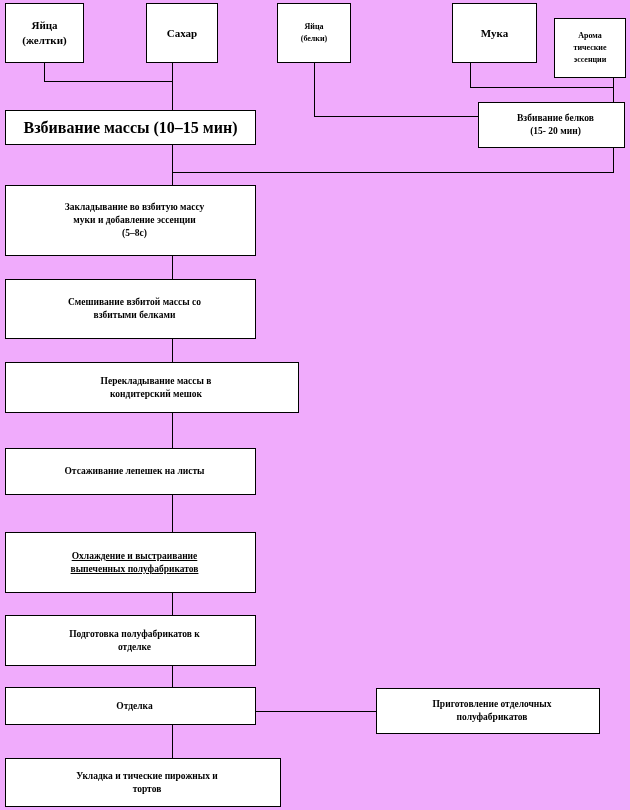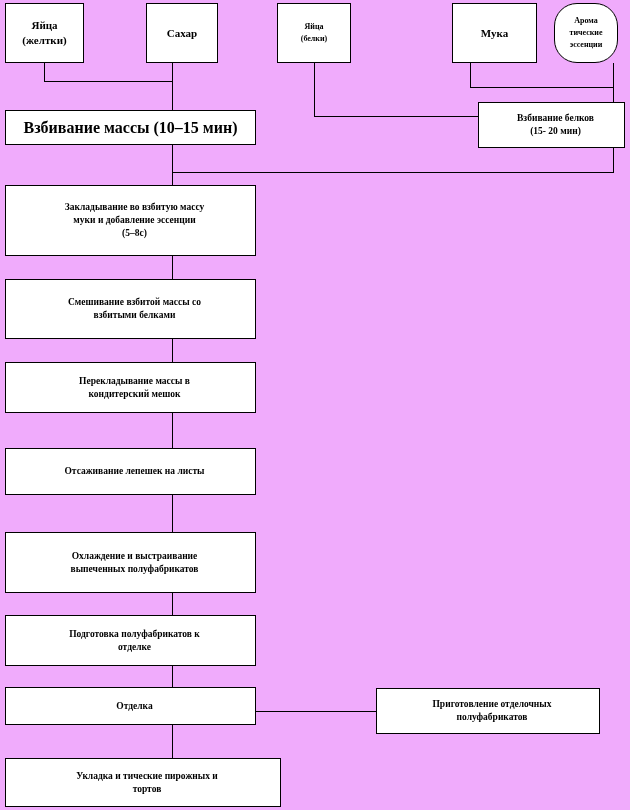--- a/index.html
+++ b/index.html
@@ -96,21 +96,21 @@
 
   <div class="node ingredient-sm" style="left:277px; top:3px; width:74px; height:60px;">
     <span class="txt">Яйца
 (белки)</span>
   </div>
 
   <div class="node ingredient" style="left:452px; top:3px; width:85px; height:60px;">
     <span class="txt">Мука</span>
   </div>
 
-  <div class="node ingredient-sm" style="left:554px; top:3px; width:64px; height:60px;border-radius:23px;">
+  <div class="node ingredient-sm" style="left:554px; top:18px; width:72px; height:60px;">
     <span class="txt">Арома
 тические
 эссенции</span>
   </div>
 
   <div class="node process" style="left:5px; top:110px; width:251px; height:35px;">
     <span class="txt">Взбивание массы (10–15 мин)</span>
   </div>
 
   <div class="node process-sm" style="left:478px; top:102px; width:147px; height:46px;">
@@ -122,30 +122,30 @@
     <span class="txt">Закладывание во взбитую массу
 муки и добавление эссенции
 (5–8с)</span>
   </div>
 
   <div class="node process-sm" style="left:5px; top:279px; width:251px; height:60px;">
     <span class="txt">Смешивание взбитой массы со
 взбитыми белками</span>
   </div>
 
-  <div class="node process-sm" style="left:5px; top:362px; width:251px; height:51px;">
+  <div class="node process-sm" style="left:5px; top:362px; width:294px; height:51px;">
     <span class="txt">Перекладывание массы в
 кондитерский мешок</span>
   </div>
 
   <div class="node process-sm" style="left:5px; top:448px; width:251px; height:47px;">
     <span class="txt">Отсаживание лепешек на листы</span>
   </div>
 
-  <div class="node process-sm" style="left:5px; top:532px; width:251px; height:61px;">
+  <div class="node process-sm" style="left:5px; top:532px; width:251px; height:61px;text-decoration:underline;">
     <span class="txt">Охлаждение и выстраивание
 выпеченных полуфабрикатов</span>
   </div>
 
   <div class="node process-sm" style="left:5px; top:615px; width:251px; height:51px;">
     <span class="txt">Подготовка полуфабрикатов  к
 отделке</span>
   </div>
 
   <div class="node process-sm" style="left:5px; top:687px; width:251px; height:38px;">

